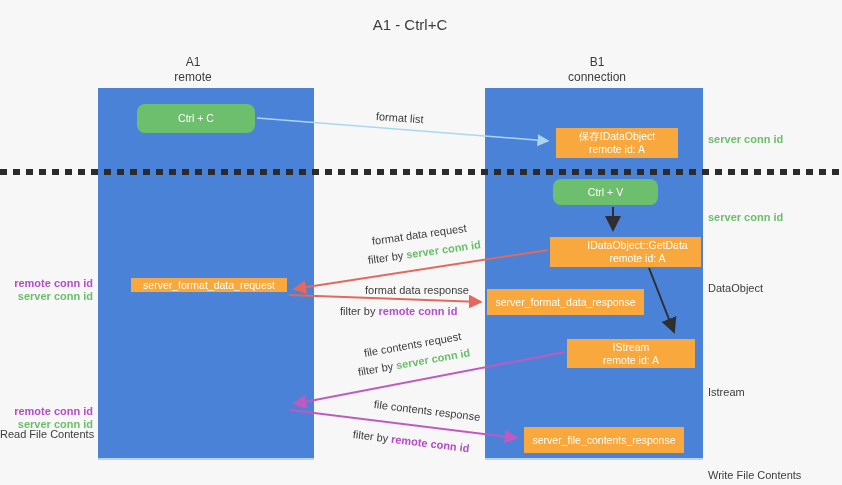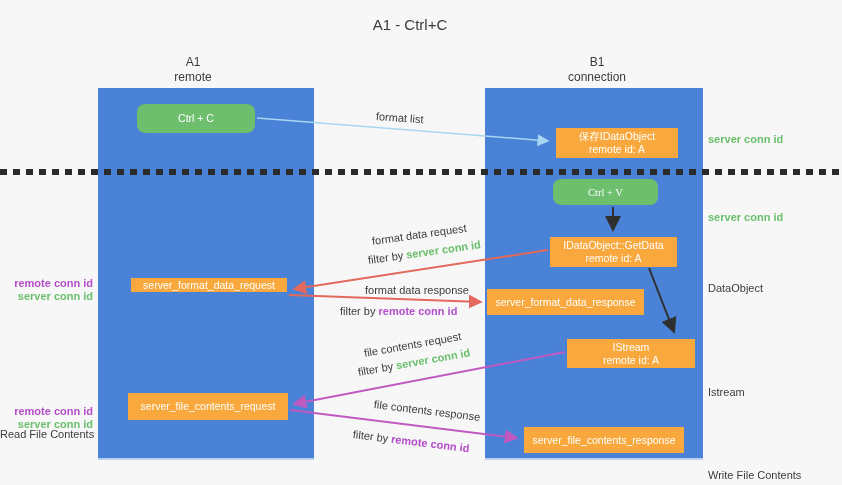--- a/index.html
+++ b/index.html
@@ -74,39 +74,36 @@
     <line x1="290" y1="410" x2="517" y2="438" class="s-mag" stroke-width="2" marker-end="url(#m-mag)"></line>
   </svg>
 
   <div class="abs node green" style="left:137px;top:104px;width:118px;height:29px;">
     <div>Ctrl + C</div>
   </div>
   <div class="abs node orange" style="left:556px;top:128px;width:122px;height:30px;">
     <div>保存IDataObject</div>
     <div>remote id: A</div>
   </div>
-  <div class="abs node green" style="left:553px;top:179px;width:105px;height:26px;font-family:Liberation Serif, serif;">
+  <div class="abs node green" style="left:553px;top:179px;width:105px;height:26px;">
     <div>Ctrl + V</div>
   </div>
-  <div class="abs node orange" style="left:550px;top:237px;width:127px;height:30px;">
+  <div class="abs node orange" style="left:550px;top:237px;width:127px;height:30px;padding-left:24px;">
     <div>IDataObject::GetData</div>
     <div>remote id: A</div>
   </div>
   <div class="abs node orange" style="left:131px;top:278px;width:156px;height:14px;">
     <div>server_format_data_request</div>
   </div>
   <div class="abs node orange" style="left:487px;top:289px;width:157px;height:26px;">
     <div>server_format_data_response</div>
   </div>
   <div class="abs node orange" style="left:567px;top:339px;width:128px;height:29px;">
     <div>IStream</div>
     <div>remote id: A</div>
-  </div>
-  <div class="abs node orange" style="left:128px;top:393px;width:160px;height:27px;">
-    <div>server_file_contents_request</div>
   </div>
   <div class="abs node orange" style="left:524px;top:427px;width:160px;height:26px;">
     <div>server_file_contents_response</div>
   </div>
 
   <div class="abs lbl" style="left:376px;top:110px;transform:rotate(4deg);">format list</div>
 
   <div class="abs lbl" style="left:372px;top:235px;transform:rotate(-8deg);">format data request</div>
   <div class="abs lbl" style="left:368px;top:254px;transform:rotate(-8deg);">
     <span>filter by </span><span class="c-green">server conn id</span>

